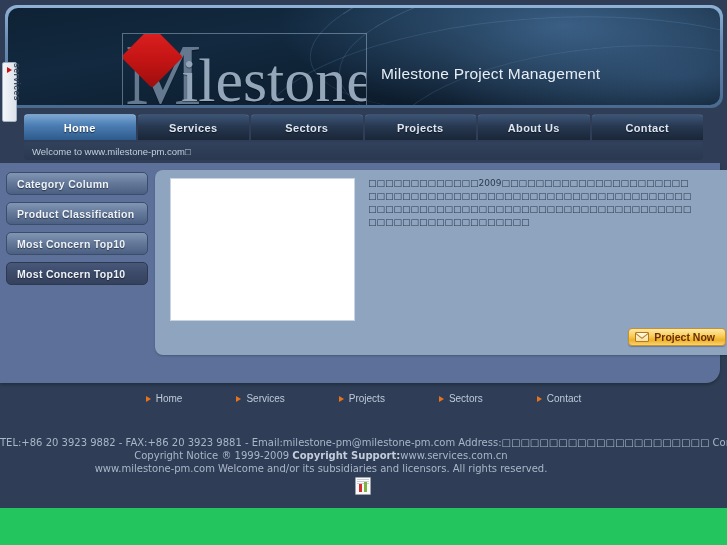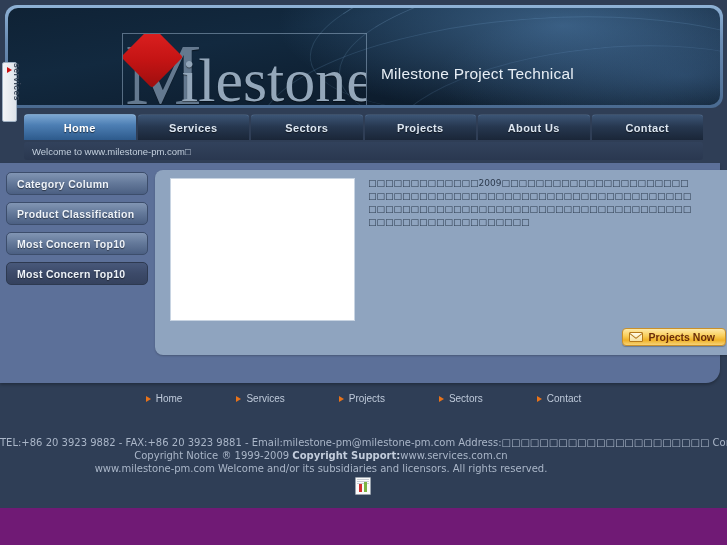--- a/index.html
+++ b/index.html
@@ -5,21 +5,21 @@
   * { box-sizing: border-box; margin: 0; padding: 0; }
   html, body {
     width: 727px; height: 545px;
     background: #ffffff;
     font-family: "Liberation Sans", sans-serif;
     overflow: hidden;
   }
   .page {
     position: relative;
     width: 727px; height: 545px;
-    background: #701a75;
+    background: #22c55e;
   }
   
   .shell {
     position: absolute;
     left: 0; top: 0;
     width: 727px; height: 508px;
     background: #2f3e56;
   }
   
   .header-frame {
@@ -345,21 +345,21 @@
         <div class="wave w2"></div>
         <div class="wave w3"></div>
         <div class="wave w4"></div>
 
         <div class="logo-box">
           <span class="logo-m">M</span>
           <span class="logo-rest">ilestone</span>
           <span class="logo-diamond"></span>
         </div>
 
-        <div class="brand-title">Milestone Project Technical</div>
+        <div class="brand-title">Milestone Project Management</div>
       </div>
     </div>
 
     <div class="services-tab">
       <span class="arrow"></span>
       <span class="vtext">services</span>
     </div>
 
     <div class="nav">
       <div class="nav-item active">Home</div>
@@ -379,21 +379,21 @@
       <div class="side-btn">Product Classification</div>
       <div class="side-btn">Most Concern Top10</div>
       <div class="side-btn dark">Most Concern Top10</div>
     </div>
 
     <div class="content-panel">
       <div class="img-placeholder"></div>
       <div class="article-text">□□□□□□□□□□□□□2009□□□□□□□□□□□□□□□□□□□□□□□□□□□□□□□□□□□□□□□□□□□□□□□□□□□□□□□□□□□□□□□□□□□□□□□□□□□□□□□□□□□□□□□□□□□□□□□□□□□□□□□□□□□□□□□□□□□□□</div>
       <div class="contact-now">
         <span class="env"></span>
-        <span>Projects Now</span>
+        <span>Project Now</span>
       </div>
     </div>
 
     <div class="footer-nav">
       <div class="fnav-item">
         <span class="tri"></span>
         <span>Home</span>
       </div>
       <div class="fnav-item">
         <span class="tri"></span>

